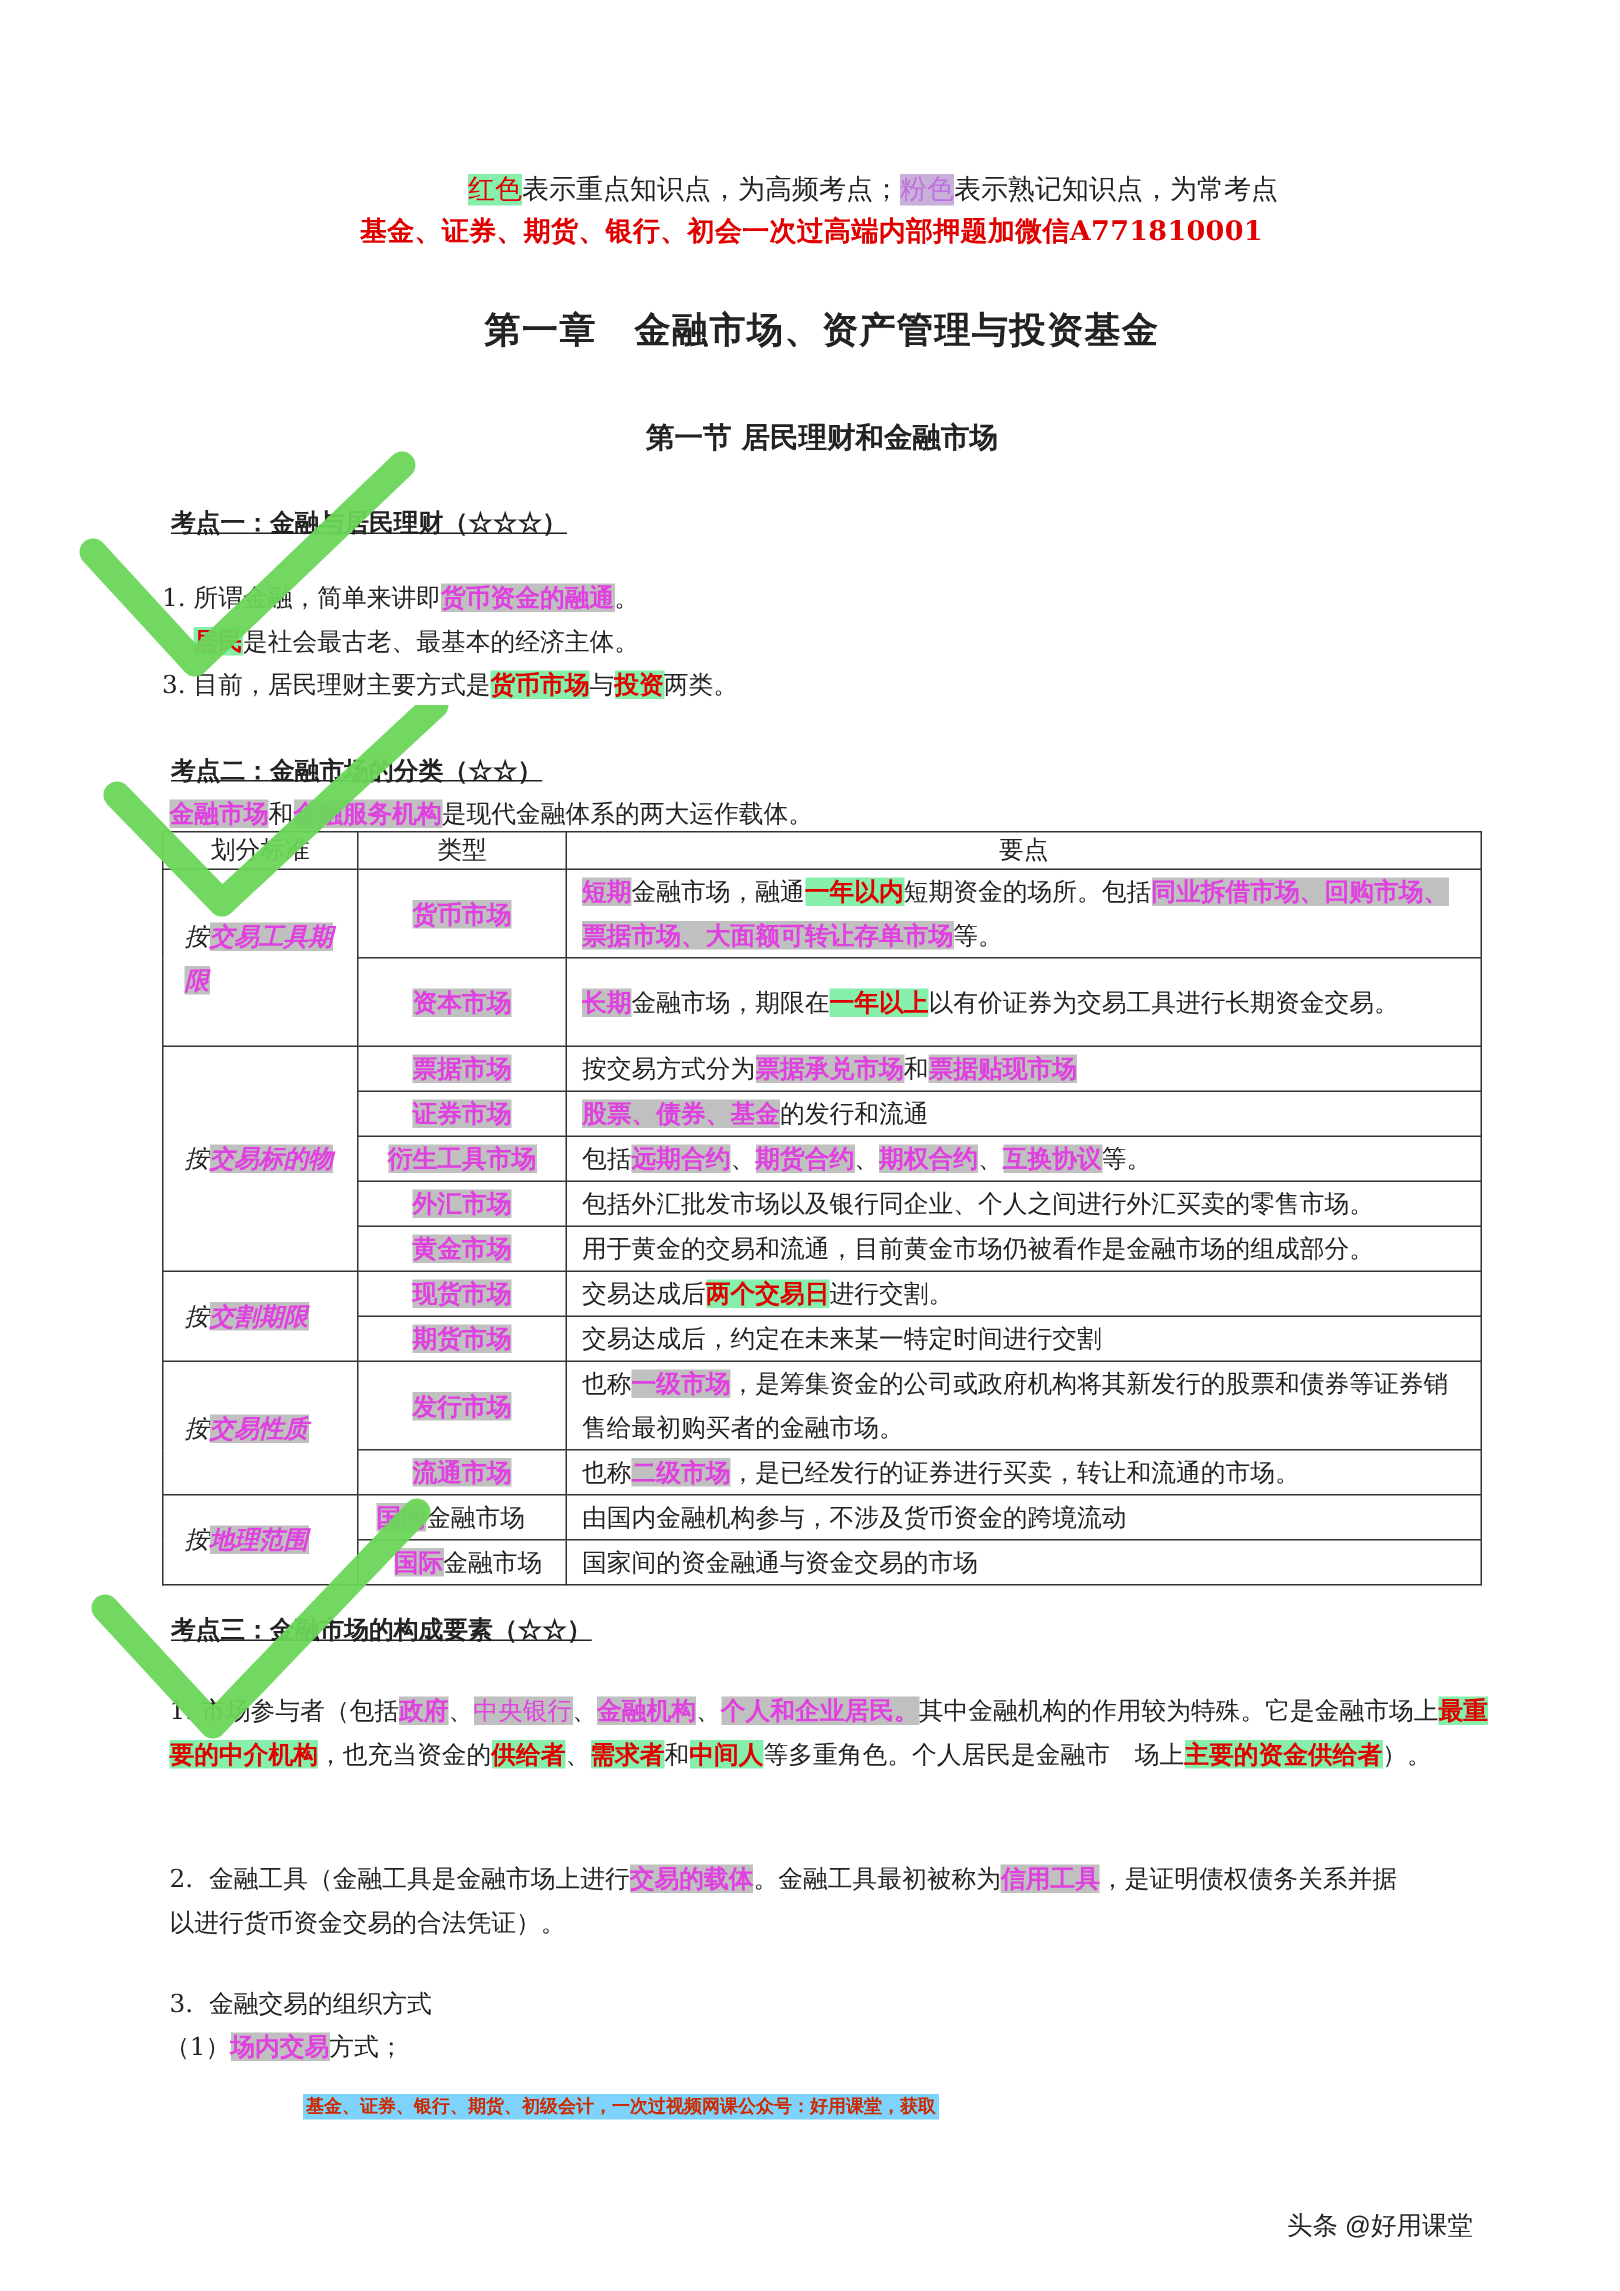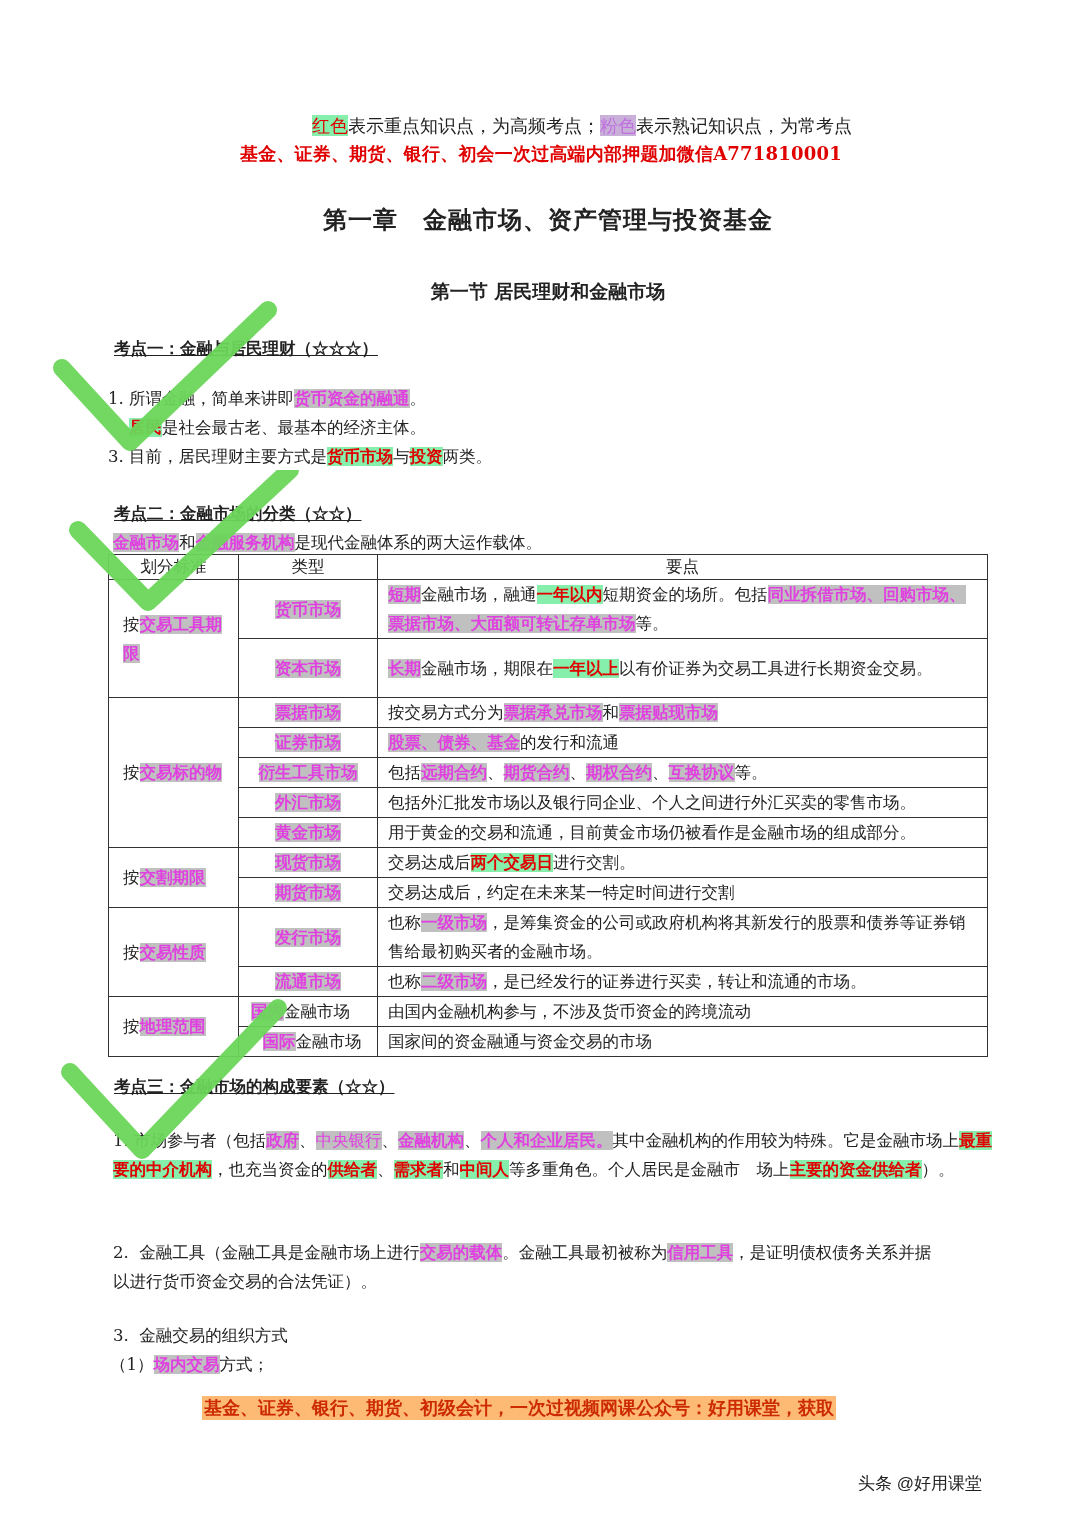--- a/index.html
+++ b/index.html
@@ -12,24 +12,24 @@
   .legend-line .inner { position:absolute; left:312px; top:0; white-space:nowrap; }
   .promo-top { left:240px; top:142px; font-size:18px; color:#e00000; font-weight:bold; white-space:nowrap; letter-spacing:0.2px;}
   .chapter-title { left:0; width:1096px; top:204px; text-align:center; font-size:24px; font-weight:bold; color:#222; letter-spacing:1px;}
   .section-title { left:0; width:1096px; top:279px; text-align:center; font-size:19px; font-weight:bold; color:#222; }
   .kp-heading { left:114px; font-size:16.5px; font-weight:bold; text-decoration:underline; color:#222; white-space:nowrap; }
   .para { left:108px; font-size:16.5px; white-space:nowrap; line-height:29px; }
   .para-wrap { left:113px; width:880px; font-size:16.5px; line-height:29px; white-space:normal; }
   table.cls { position:absolute; left:108px; top:554px; width:880px; border-collapse:collapse; font-size:16.5px; }
   table.cls td, table.cls th { border:1px solid #333; padding:0 10px; vertical-align:middle; line-height:29px; font-weight:normal; }
   table.cls th { text-align:center; height:24px; line-height:24px; }
-  table.cls td.c1 { width:105px; text-align:left; padding-left:14px; }
+  table.cls td.c1 { width:105px; text-align:left; padding-left:14px;font-style:italic; }
   table.cls td.c2 { width:122px; text-align:center; padding:0 4px; }
   table.cls td.c3 { text-align:left; }
-  .promo-bottom { left:202px; top:1396px; background:#fdba74; color:#cc2a00; font-weight:bold; font-size:18px; padding:0 2px; white-space:nowrap; }
+  .promo-bottom { left:202px; top:1396px; background:#7dd3fc; color:#cc2a00; font-weight:bold; font-size:12px; padding:0 2px; white-space:nowrap; }
   .watermark { left:858px; top:1472px; font-family:Liberation Sans, sans-serif; font-size:17px; color:#222; white-space:nowrap; text-shadow:1px 1px 0 #fff, -1px -1px 0 #fff; }
   .check { position:absolute; pointer-events:none; }
 </style>
 </head>
 <body>
 
 <div class="abs legend-line">
   <div class="inner">
     <span class="hl-red" style="font-weight:normal">红色</span><span>表示重点知识点，为高频考点；</span><span class="hl-pink" style="font-weight:normal;color:#c070e0;background:#c8b0d8">粉色</span><span>表示熟记知识点，为常考点</span>
   </div>

